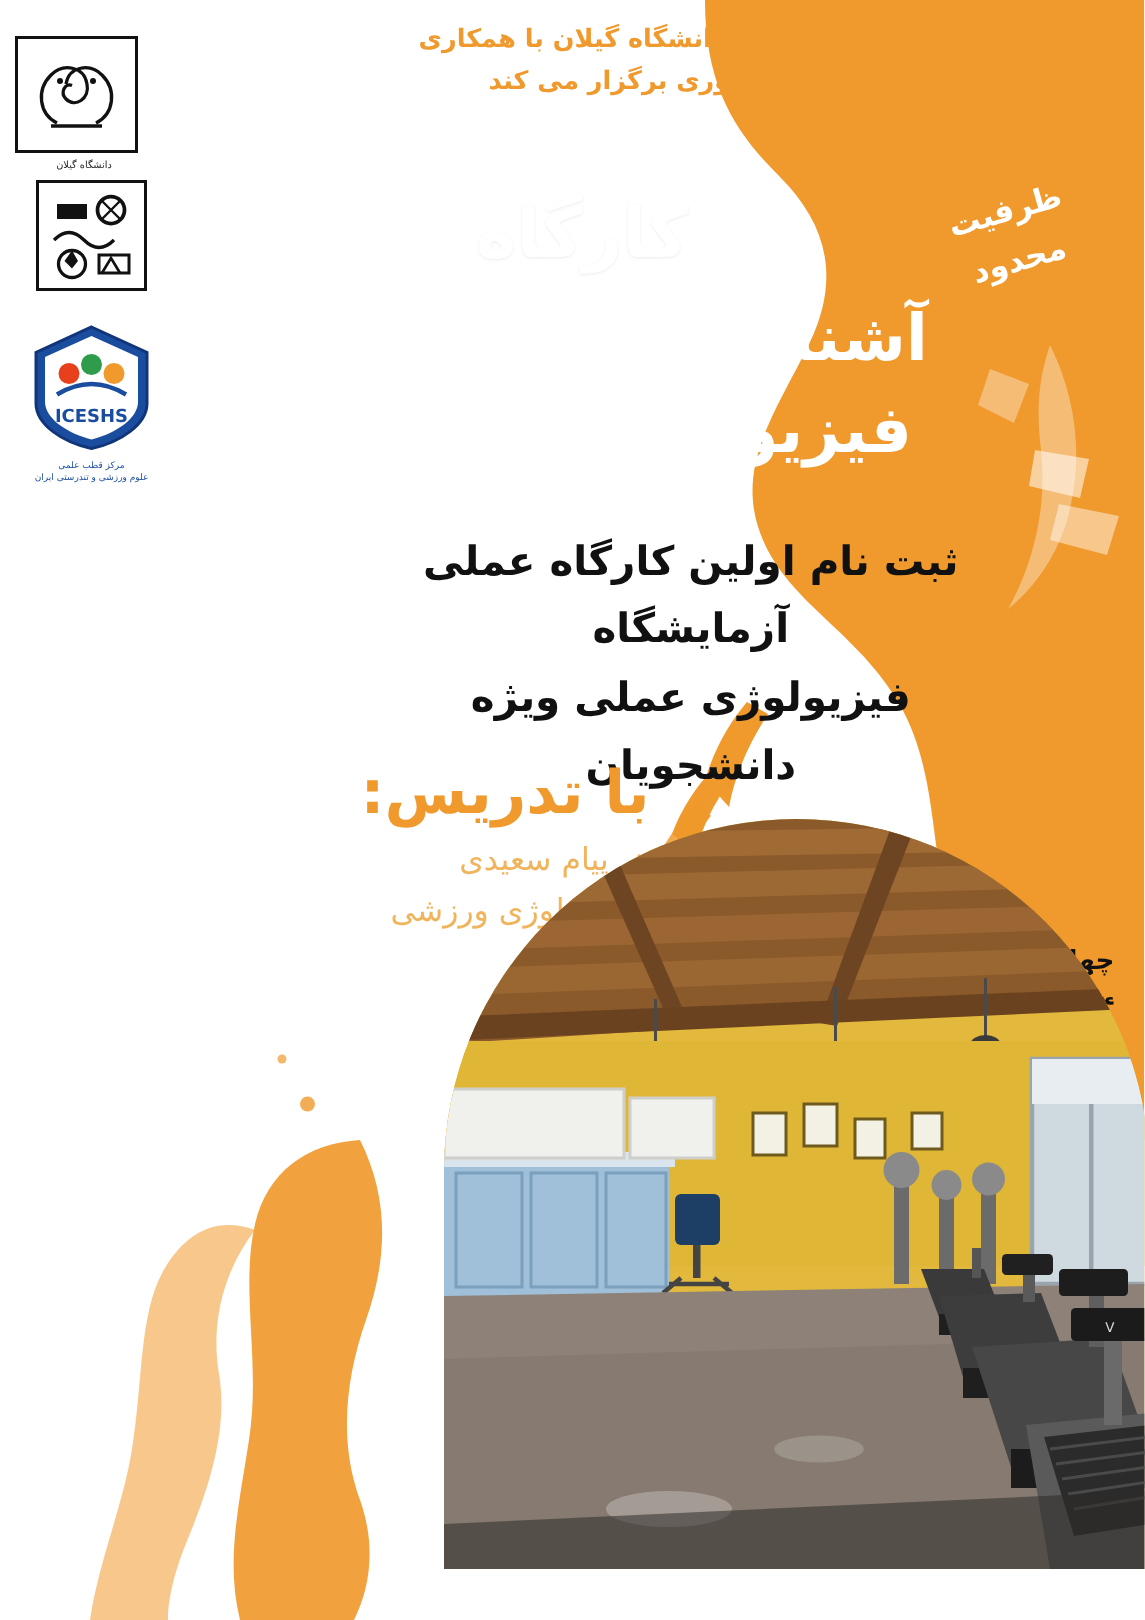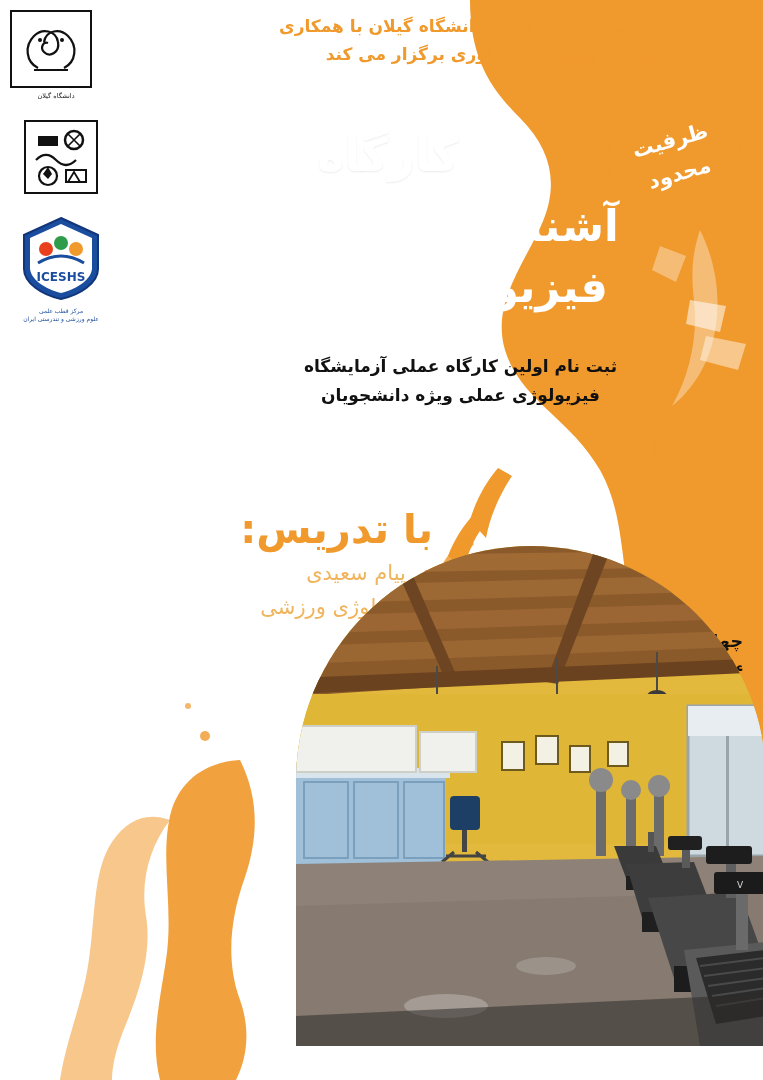--- a/index.html
+++ b/index.html
@@ -37,21 +37,21 @@
     direction: rtl;
   }
   .header-text div { white-space: nowrap; }
 
   
   .logo {
     position: absolute;
     background: #ffffff;
   }
   .logo-univ {
-    top: 10px;
+    top: 24px;
     left: 20px;
     width: 72px;
     height: 92px;
   }
   .logo-faculty {
     top: 120px;
     left: 24px;
     width: 74px;
     height: 76px;
   }
@@ -128,21 +128,21 @@
   }
 
   
   .desc {
     position: absolute;
     top: 352px;
     right: 105px;
     width: 395px;
     text-align: center;
     color: #111111;
-    font-size: 17px;
+    font-size: 27px;
     font-weight: bold;
     line-height: 1.68;
     direction: rtl;
   }
 
   
   .instructor-label {
     position: absolute;
     top: 506px;
     right: 330px;

